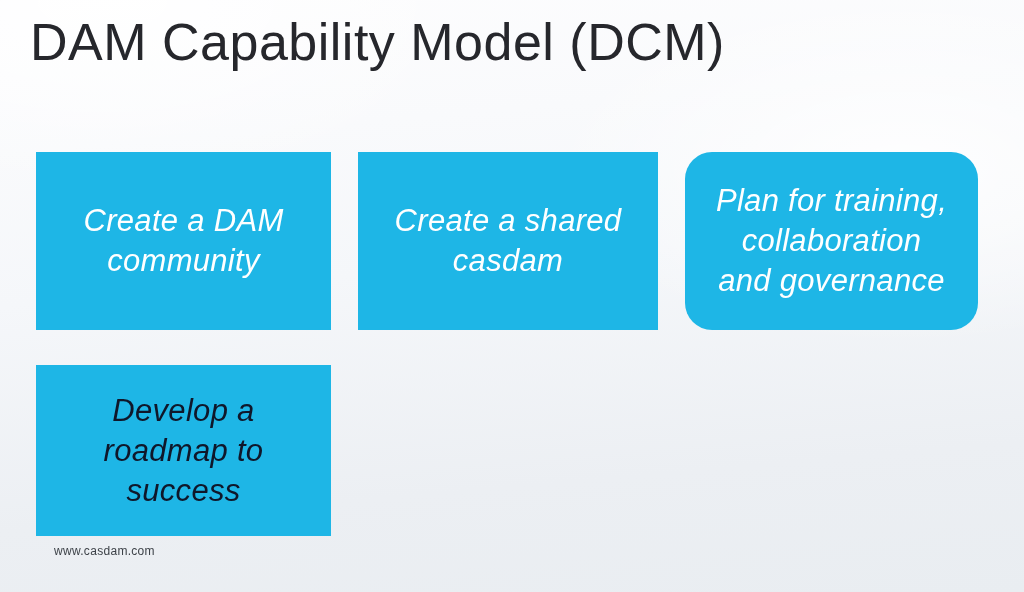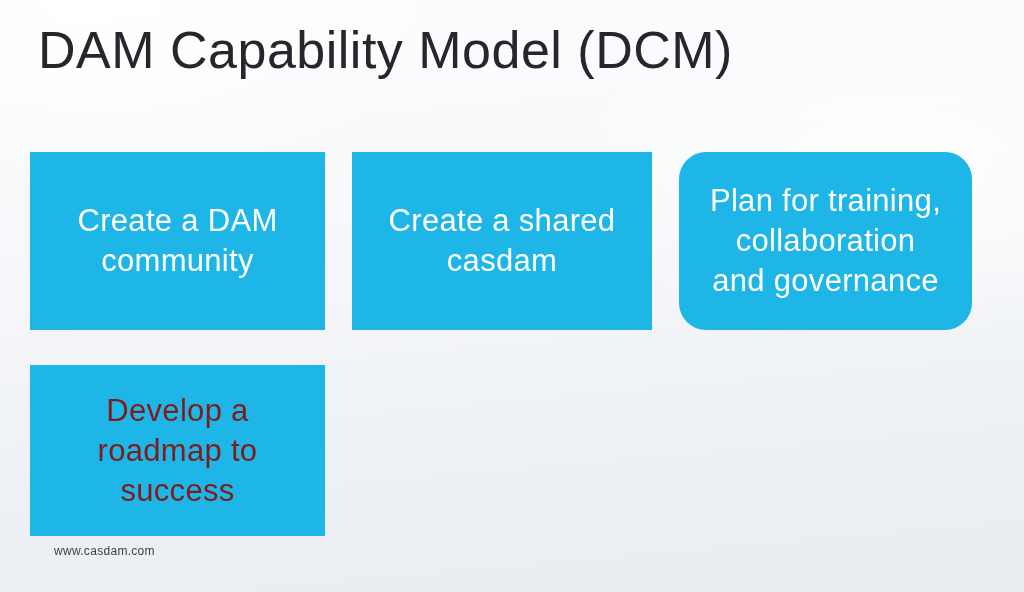--- a/index.html
+++ b/index.html
@@ -15,47 +15,48 @@
     font-family: "Liberation Sans", sans-serif;
     background:
       radial-gradient(ellipse 600px 300px at 88% 28%, rgba(255,255,255,0.85), rgba(255,255,255,0) 60%),
       radial-gradient(ellipse 700px 350px at 10% 0%, rgba(255,255,255,0.9), rgba(255,255,255,0) 55%),
       linear-gradient(175deg, #fdfdfe 0%, #f5f7fa 45%, #eceff3 78%, #e9edf1 100%);
   }
   .title {
     position: absolute;
     left: 30px;
     top: 13px;
-    margin: 8px;
+    margin: 0;
     font-size: 52px;
     line-height: 1.15;
     font-weight: 400;
     letter-spacing: 0.5px;
     color: #26272c;
   }
   .subtitle {
     position: absolute;
     left: 30px;
     top: 72px;
     margin: 0;
     font-size: 37px;
     line-height: 1.2;
     font-weight: 400;
     letter-spacing: 0.5px;
     color: #292a2f;
   }
   .card-grid {
     position: absolute;
-    left: 30px;
+    left: 36px;
     top: 152px;
     display: grid;
     grid-template-columns: 295px 300px 293px;
     grid-template-rows: 178px 178px;
     column-gap: 27px;
     row-gap: 28px;
+    font-style: italic;
   }
   .card {
     background: #1eb6e6;
     color: #ffffff;
     display: flex;
     align-items: center;
     justify-content: center;
     text-align: center;
     font-size: 31px;
     line-height: 40px;
@@ -80,19 +81,19 @@
   <h1 class="title" style="color: rgb(38, 39, 44);">DAM Capability Model (DCM)</h1>
 
   <div class="card-grid">
     <div class="card" style="background: rgb(30, 182, 230); color: rgb(255, 255, 255);">Create a DAM
 community</div>
     <div class="card" style="background: rgb(30, 182, 230); color: rgb(255, 255, 255);">Create a shared
 casdam</div>
     <div class="card" style="background: rgb(30, 182, 230); color: rgb(255, 255, 255); border-radius: 27px;">Plan for training,
 collaboration
 and governance</div>
-    <div class="card" style="background: rgb(30, 182, 230); color: #7f1d1d; margin-top: 7px;">Develop a
+    <div class="card" style="background: rgb(30, 182, 230); color: #0f172a; margin-top: 7px;">Develop a
 roadmap to
 success</div>
   </div>
 
   <div class="footer-url" style="color: rgb(61, 66, 72);">www.casdam.com</div>
 </div>
 
 </body></html>

